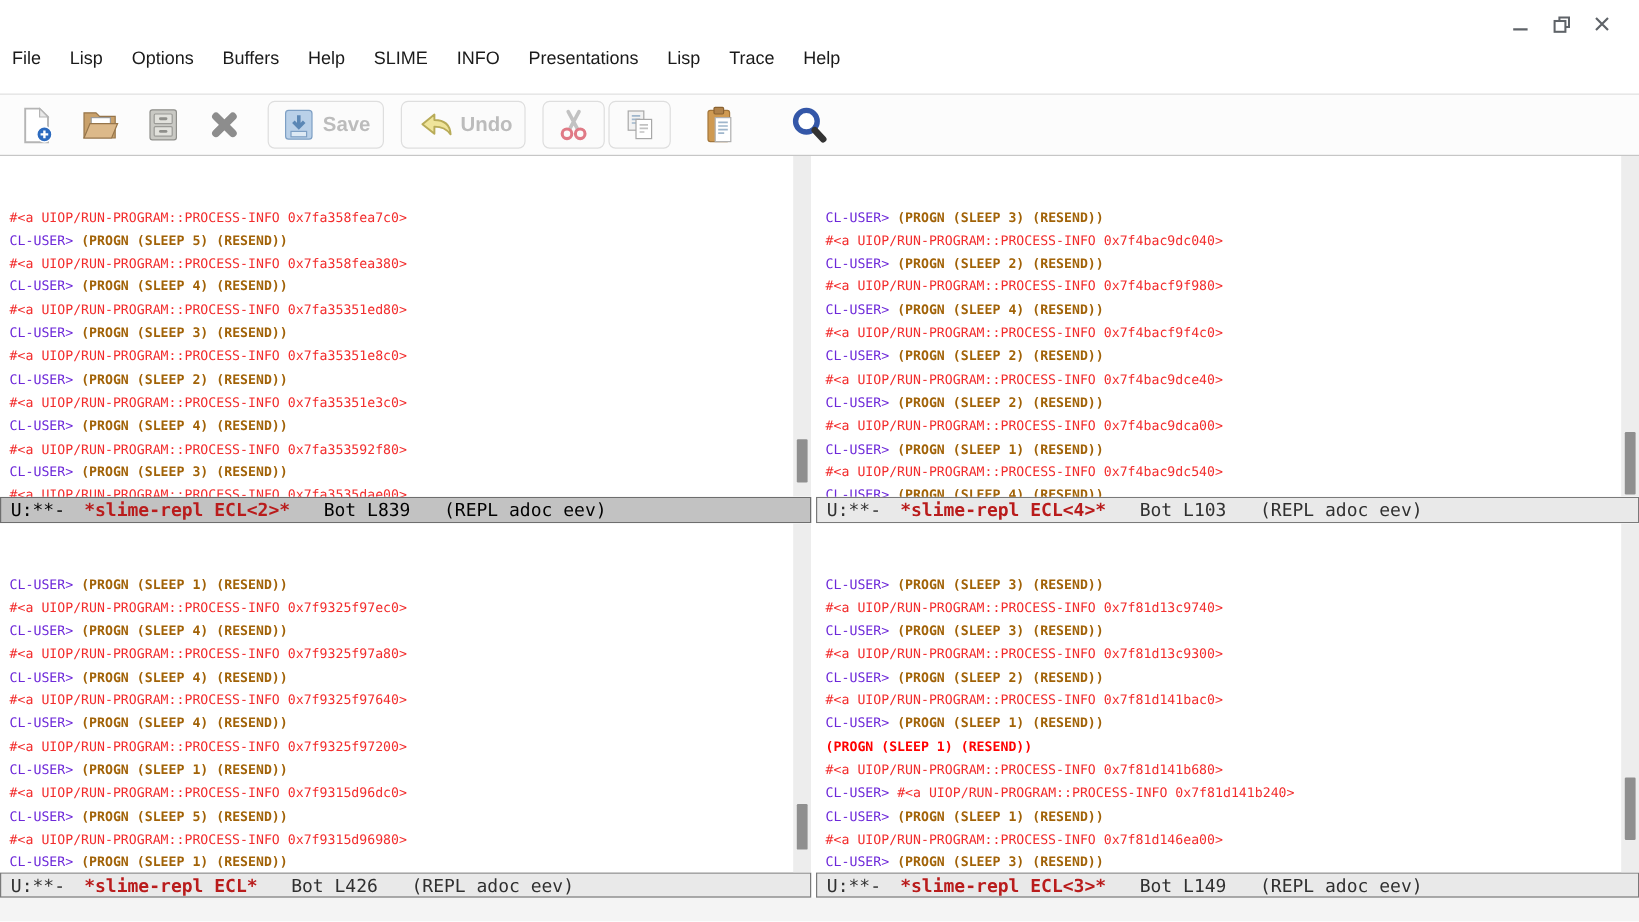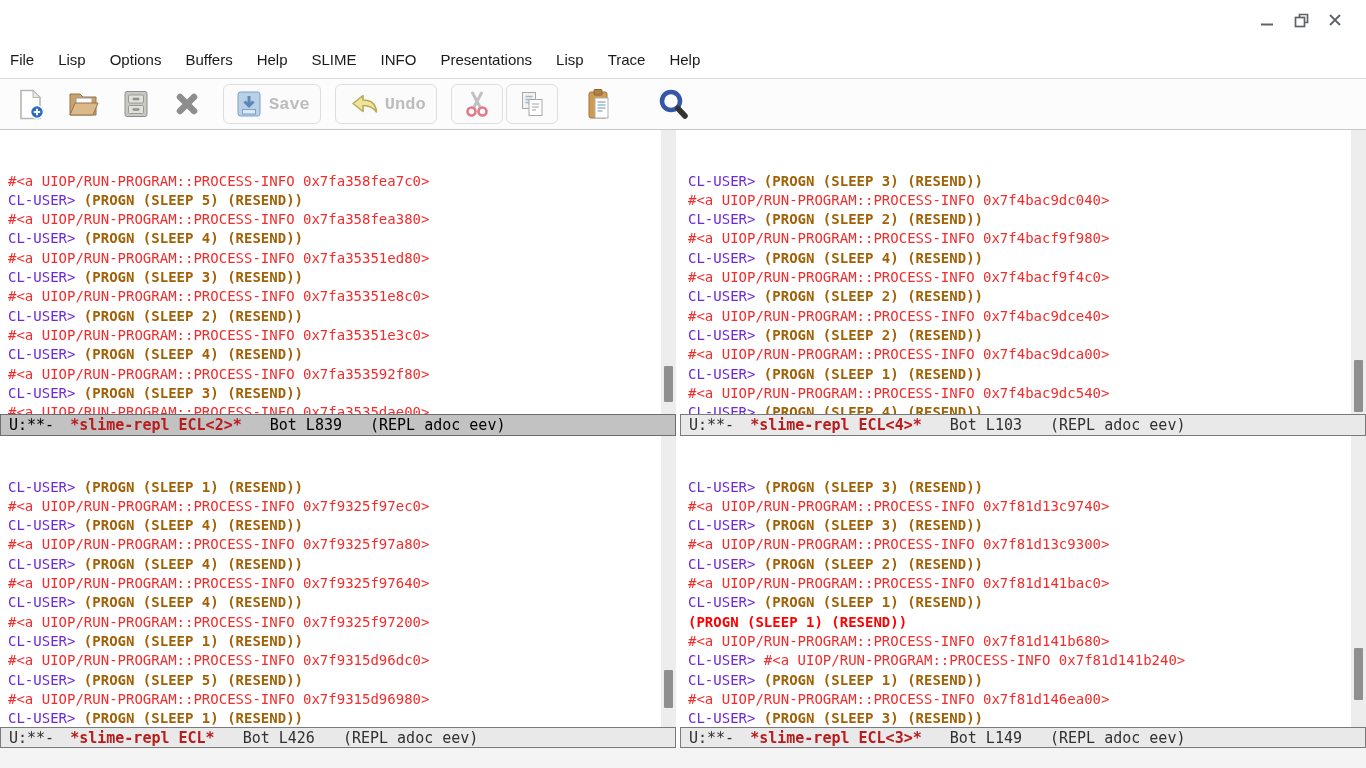--- a/index.html
+++ b/index.html
@@ -3,36 +3,36 @@
 <meta charset="utf-8">
 <style>
   html,body{margin:0;padding:0;width:1366px;height:768px;overflow:hidden;background:#fff;}
   .app{width:1366px;height:768px;font-family:"DejaVu Sans Mono",monospace;background:#fff;}
 
   
   .titlebar{height:40px;background:#ffffff;display:flex;justify-content:flex-end;align-items:center;padding-right:14px;box-sizing:border-box;}
   .winbtn{width:34px;height:30px;display:flex;align-items:center;justify-content:center;cursor:default;}
 
   
-  .menubar{height:38px;background:#ffffff;display:flex;align-items:center;gap:24px;padding-left:10px;
+  .menubar{height:38px;background:#ffffff;display:flex;align-items:flex-start;gap:24px;padding-left:10px;
            font-family:"Liberation Sans",sans-serif;font-size:15px;color:#1a1a1a;border-bottom:1px solid #dadada;box-sizing:content-box;}
   .menu-item{white-space:nowrap;}
 
   
   .toolbar{height:50px;background:#fcfcfc;display:flex;align-items:center;padding-left:16px;border-bottom:1px solid #c6c6c6;}
   .tb{display:flex;align-items:center;justify-content:center;}
   .tb.plain{margin-right:21px;}
   .tb.framed{border:1px solid #dedede;border-radius:6px;background:#fbfbfb;padding:4px 10px;margin-right:14px;}
-  .tb .tb-label{font-family:Liberation Mono, monospace;font-size:17px;font-weight:bold;color:#bcbcbc;margin-left:5px;}
+  .tb .tb-label{font-family:Liberation Sans, sans-serif;font-size:17px;font-weight:bold;color:#bcbcbc;margin-left:5px;}
   .tb.group{margin-right:3px;}
 
   
   .grid{display:grid;grid-template-columns:676px 690px;}
   .pane{position:relative;}
-  .pane-body{position:relative;background:#ffffff;overflow:hidden;font-size:14px;line-height:19.3px;white-space:pre;}
+  .pane-body{position:relative;background:#ffffff;overflow:hidden;font-size:11px;line-height:19.3px;white-space:pre;}
   .pane-top .pane-body{height:284px;}
   .pane-bottom .pane-body{height:291px;}
   .pane-inner{padding:3px 0 0 8px;}
   .pane-right .pane-inner{padding-left:12px;}
   .line{height:19.3px;}
   .out{color:#f22c2c;}
   .boldred{color:#ff0000;font-weight:bold;}
   .prompt{color:#6d28d9;}
   .input{color:#a16207;font-weight:bold;}
 

